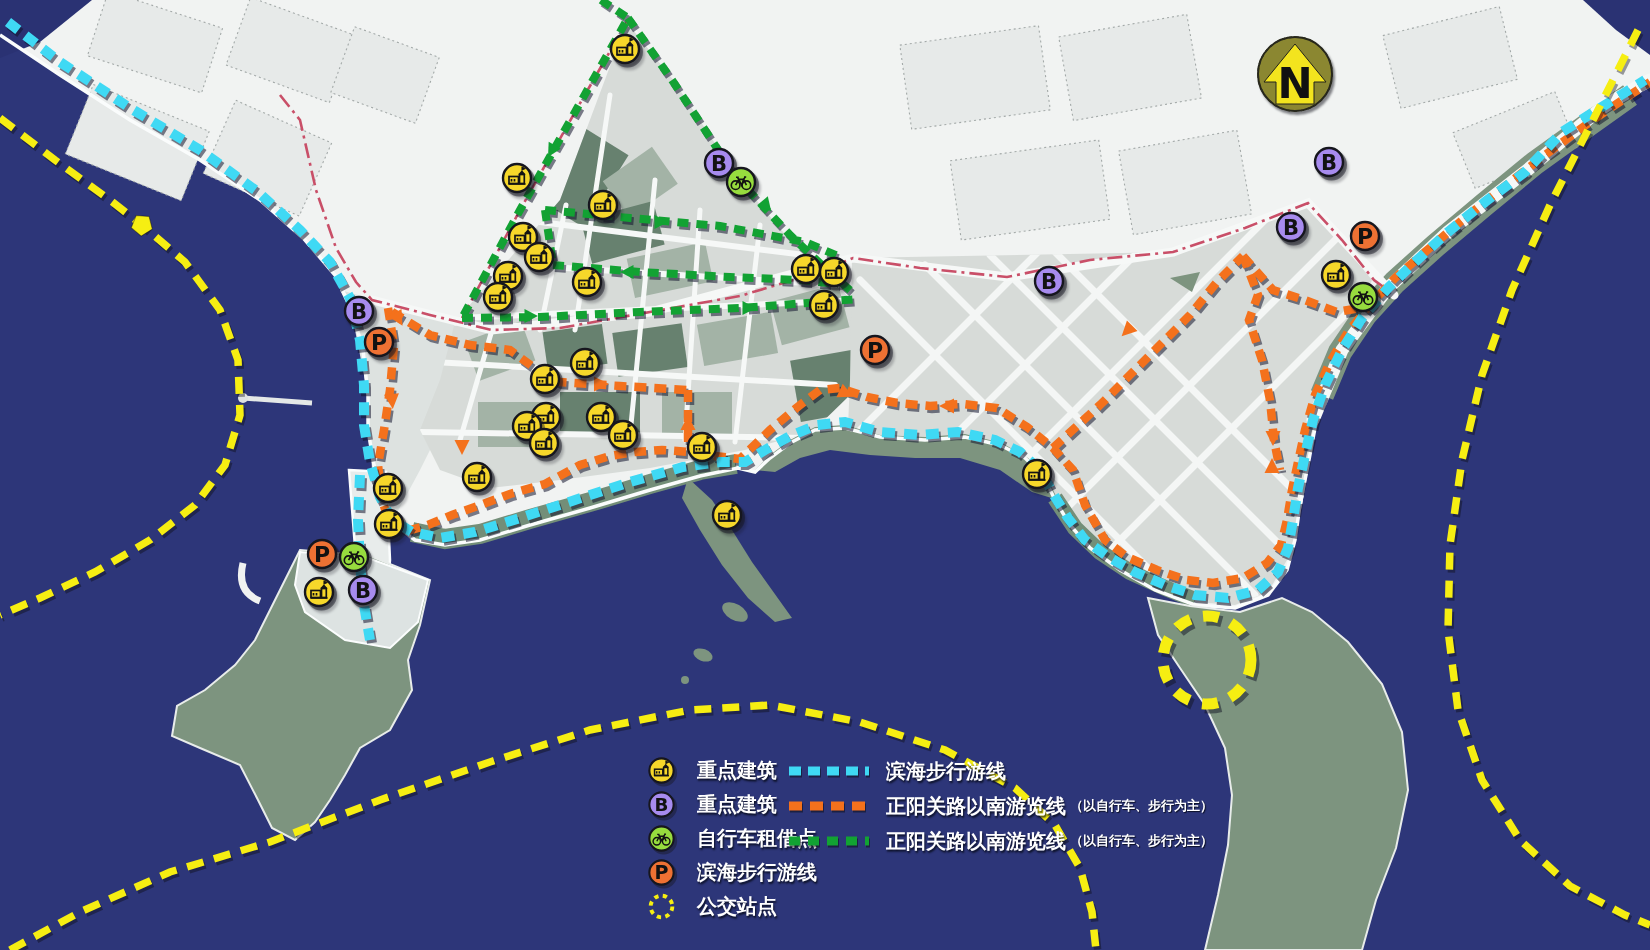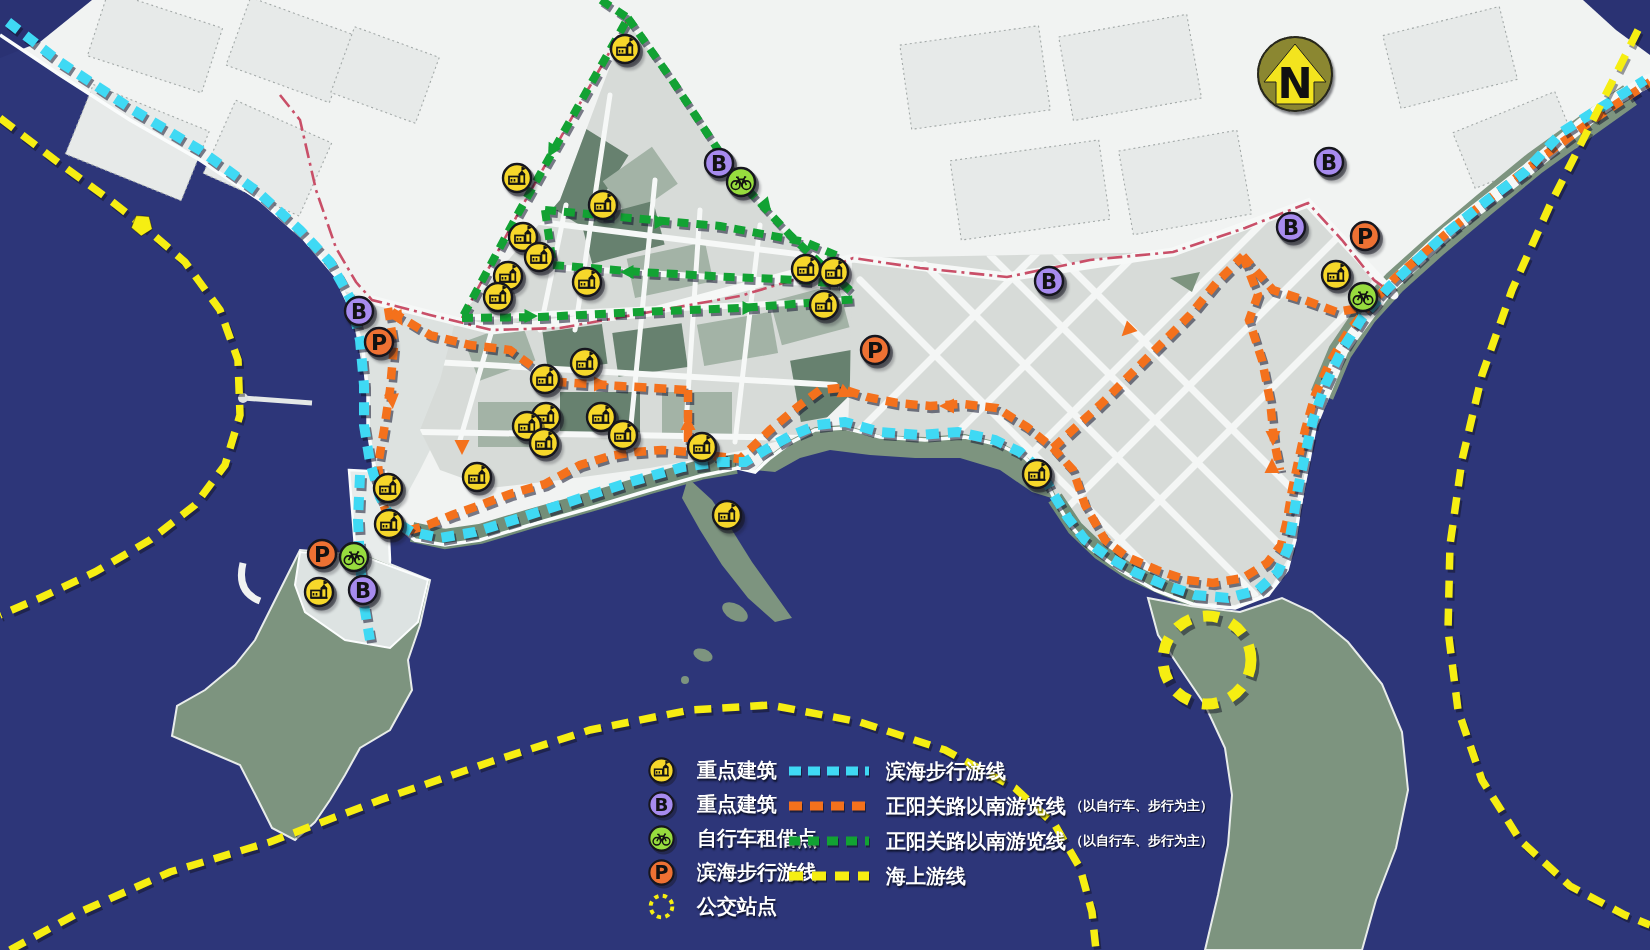--- a/index.html
+++ b/index.html
@@ -352,21 +352,14 @@
         <span class="lg-label">正阳关路以南游览线</span>
         <span class="lg-note">（以自行车、步行为主）</span>
       </div>
       <div class="lgl-row">
         <svg class="lg-line" viewBox="0 0 86 12">
           <line x1="3" y1="6" x2="83" y2="6" stroke-width="9" stroke="#12a233" stroke-dasharray="11 8"></line>
         </svg>
         <span class="lg-label">正阳关路以南游览线</span>
         <span class="lg-note">（以自行车、步行为主）</span>
       </div>
-      <div class="lgl-row">
-        <svg class="lg-line" viewBox="0 0 86 12">
-          <line x1="3" y1="6" x2="83" y2="6" stroke-width="9" stroke="#f6ee12" stroke-dasharray="14 9"></line>
-        </svg>
-        <span class="lg-label">海上游线</span>
-        <span class="lg-note"></span>
-      </div>
     </div>
 </div>
 
 </body></html>

